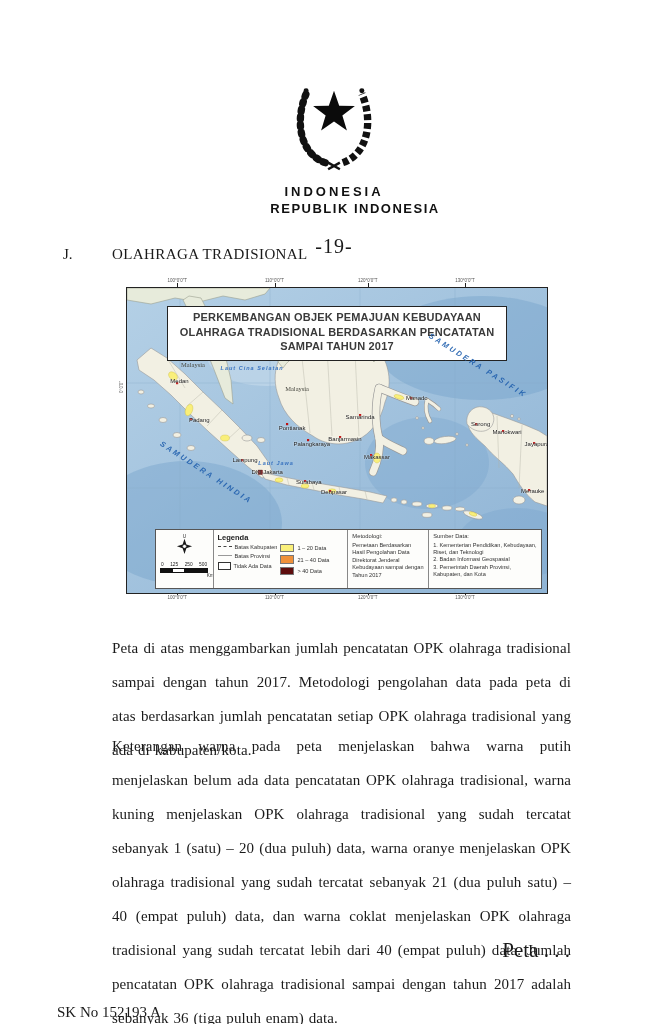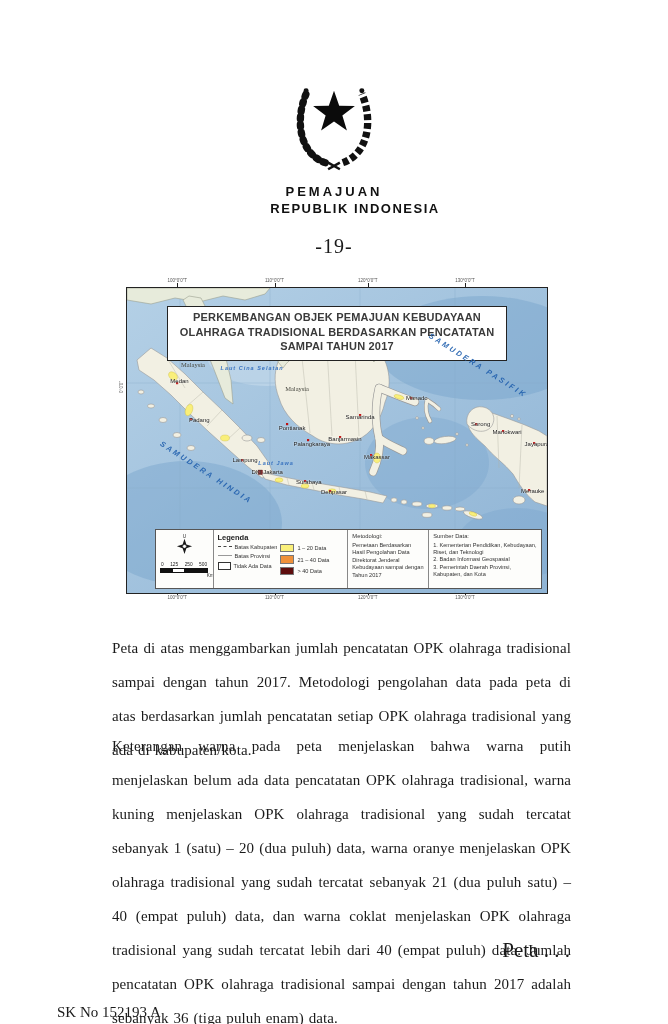--- a/index.html
+++ b/index.html
@@ -87,26 +87,29 @@
 
   <div class="letterhead">
     <svg class="emblem" width="88" height="104" viewBox="0 0 120 140">
       <path d="M48,120 C14,108 6,64 22,26" fill="none" stroke="#111" stroke-width="10" stroke-dasharray="3 7.5" stroke-linecap="round"></path>
       <path d="M72,120 C106,108 114,64 98,26" fill="none" stroke="#111" stroke-width="10" stroke-dasharray="8 4" stroke-linecap="butt"></path>
       <circle cx="22" cy="22" r="3.4" fill="#111"></circle>
       <circle cx="98" cy="22" r="3.4" fill="#111"></circle>
       <polygon points="60,22 67.1,42.3 88.5,42.7 71.4,55.7 77.6,76.3 60,64 42.4,76.3 48.6,55.7 31.5,42.7 52.9,42.3" fill="#0b0b0b"></polygon>
       <path d="M52,120 L68,129 M68,120 L52,129" stroke="#111" stroke-width="3.4"></path>
     </svg>
-    <div class="lh-line1">PEMAJUAN</div>
+    <div class="lh-line1">INDONESIA</div>
     <div class="lh-line2">REPUBLIK INDONESIA</div>
   </div>
 
   <div class="pageno">-19-</div>
 
+  <div class="section-head">
+    <span class="idx">J.</span><span class="ttl">OLAHRAGA TRADISIONAL</span>
+  </div>
 
   <div class="map-wrap">
 
     <div class="tick-lbl" style="left:13.6%;top:0;">100°0'0"T</div>
     <div class="tick-lbl" style="left:35.9%;top:0;">110°0'0"T</div>
     <div class="tick-lbl" style="left:57.3%;top:0;">120°0'0"T</div>
     <div class="tick-lbl" style="left:79.6%;top:0;">130°0'0"T</div>
     <div class="tick" style="left:13.6%;top:5px;"></div>
     <div class="tick" style="left:35.9%;top:5px;"></div>
     <div class="tick" style="left:57.3%;top:5px;"></div>

